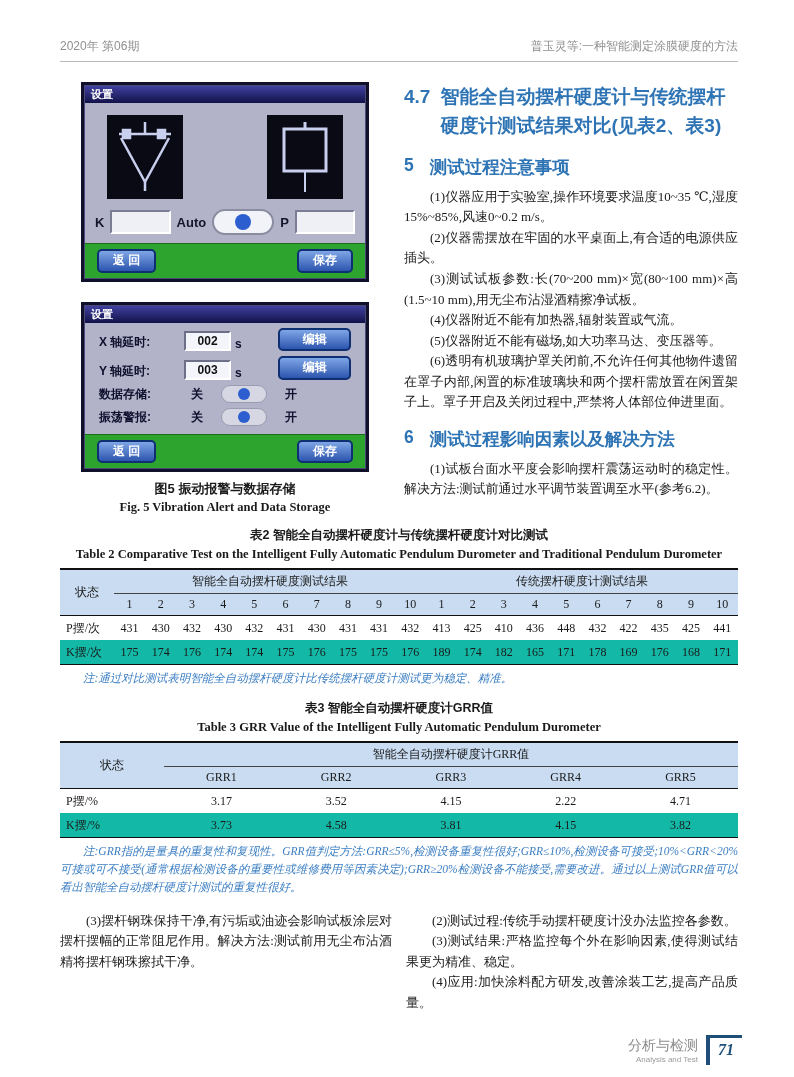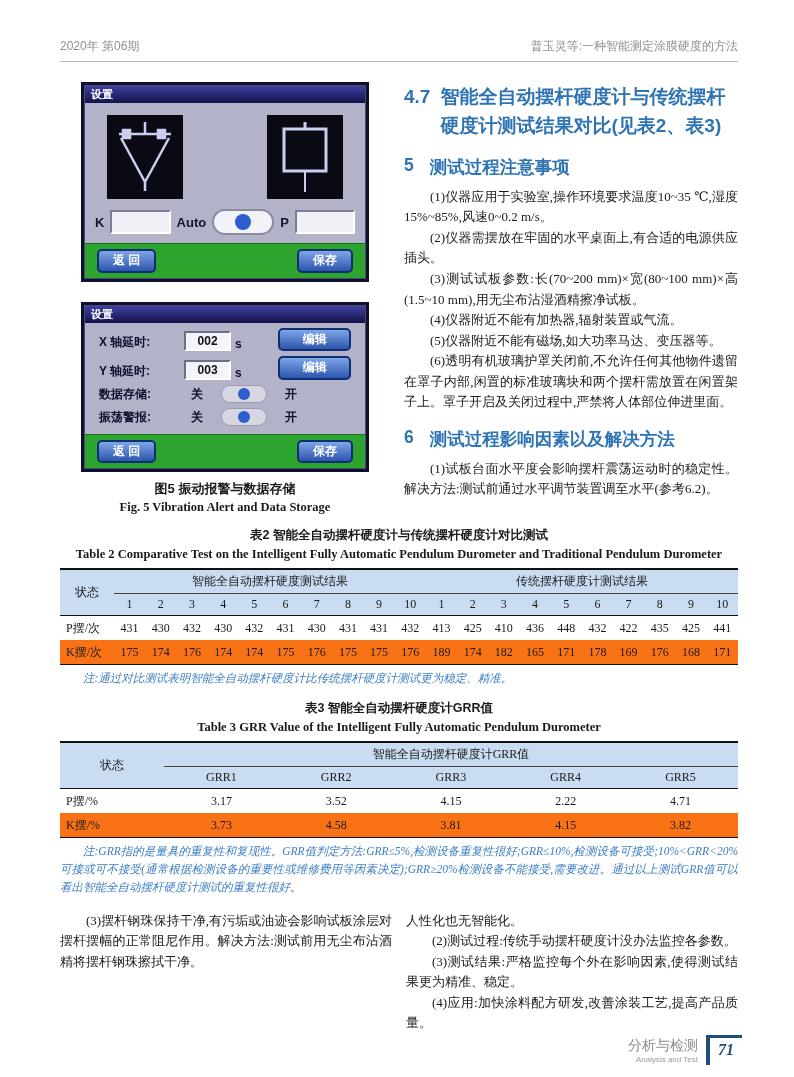--- a/index.html
+++ b/index.html
@@ -67,21 +67,21 @@
   .tblock { margin-top:12px; }
   .t-zh { text-align:center; font-family:"Liberation Sans","DejaVu Sans",sans-serif; font-weight:bold; font-size:12.5px; }
   .t-en { text-align:center; font-weight:bold; font-size:12.5px; margin-top:3px; }
   table { border-collapse:collapse; width:678px; margin-top:6px; font-size:12px; }
   thead { background:#c9dcf1; }
   thead th { font-weight:normal; padding:3px 0; }
   th.state { font-weight:normal; width:54px; }
   th.grp { border-bottom:1px solid #444; }
   tbody td, tbody th { text-align:center; padding:3.5px 0; font-weight:normal; }
   tbody th.rl { text-align:left; padding-left:6px; white-space:nowrap; }
-  tr.alt { background:#f97316;border-radius:7px; }
+  tr.alt { background:#14b8a6;border-radius:7px; }
   .rule-top { border-top:2px solid #111; }
   .rule-mid thead { border-bottom:1.5px solid #111; }
   .rule-bot { border-bottom:1.5px solid #111; }
   #t3 th.state { width:104px; }
   .note { color:#3b7ec2; font-style:italic; font-size:11.5px; line-height:1.55; margin-top:5px;
           text-align:justify; text-indent:2em; }
 
   
   .bottom { display:flex; gap:14px; margin-top:14px; }
   .bcol { width:332px; }
@@ -344,21 +344,20 @@
       </table>
       <p class="note">注:GRR指的是量具的重复性和复现性。GRR值判定方法:GRR≤5%,检测设备重复性很好;GRR≤10%,检测设备可接受;10%&lt;GRR&lt;20%可接或可不接受(通常根据检测设备的重要性或维修费用等因素决定);GRR≥20%检测设备不能接受,需要改进。通过以上测试GRR值可以看出智能全自动摆杆硬度计测试的重复性很好。</p>
     </div>
 
     <div class="bottom">
       <div class="bcol">
         <p class="para">(3)摆杆钢珠保持干净,有污垢或油迹会影响试板涂层对摆杆摆幅的正常阻尼作用。解决方法:测试前用无尘布沾酒精将摆杆钢珠擦拭干净。</p>
 
       </div>
       <div class="bcol">
-        <p class="para cont">人性化也无智能化。</p>
         <p class="para">(2)测试过程:传统手动摆杆硬度计没办法监控各参数。</p>
         <p class="para">(3)测试结果:严格监控每个外在影响因素,使得测试结果更为精准、稳定。</p>
         <p class="para">(4)应用:加快涂料配方研发,改善涂装工艺,提高产品质量。</p>
 
       </div>
     </div>
   </div>
 
   <div class="footer">
     <div class="f-names">

